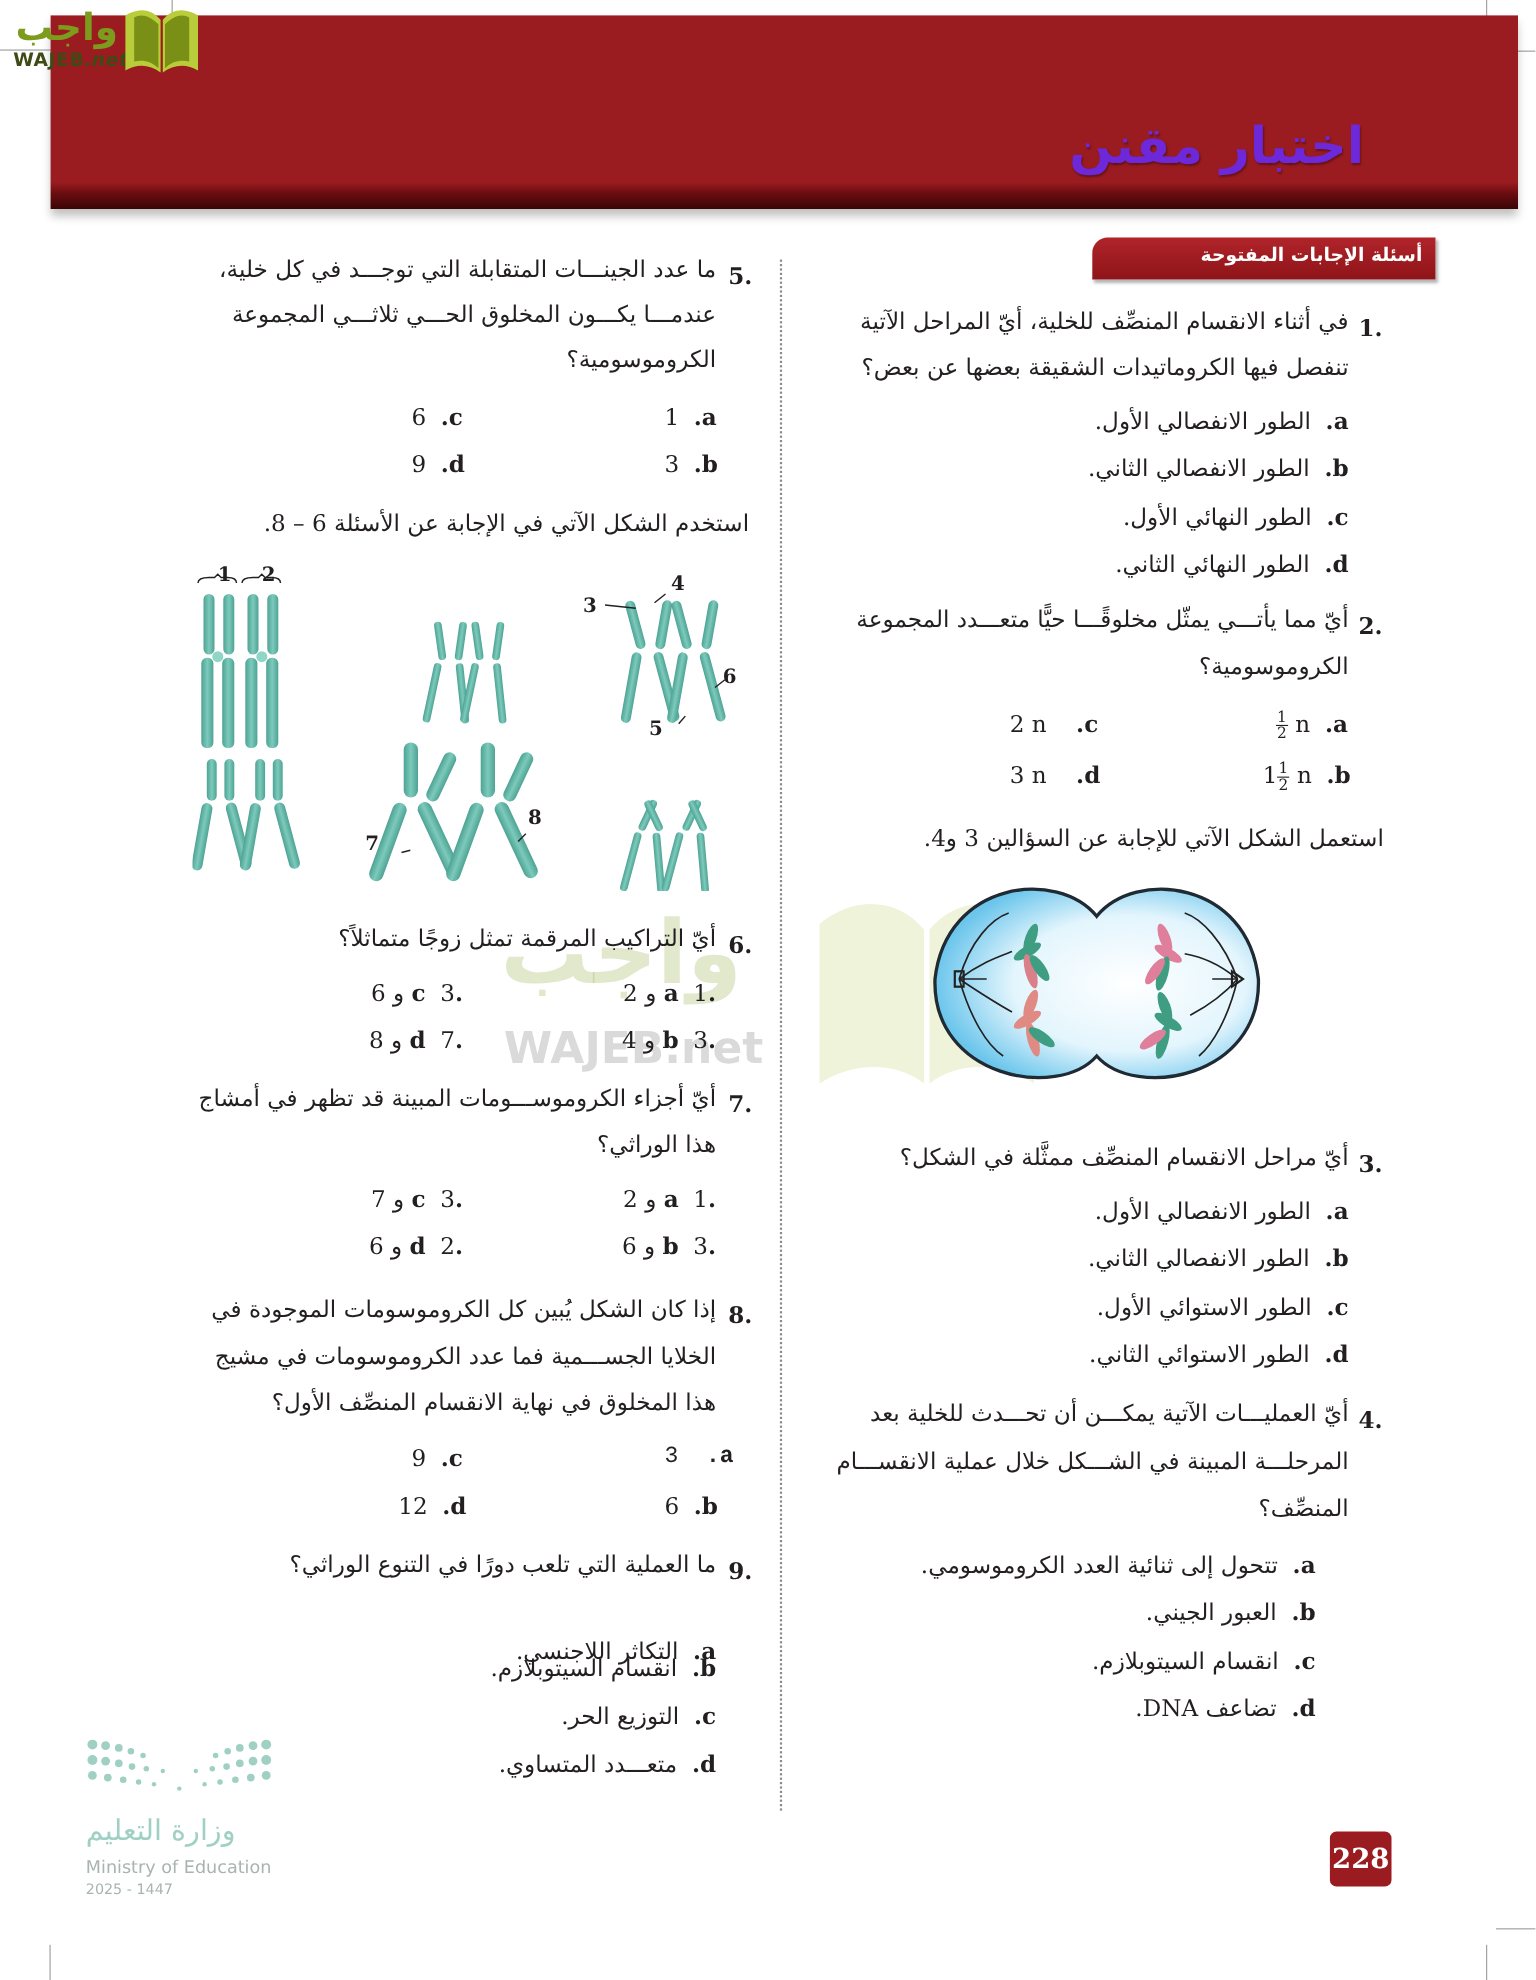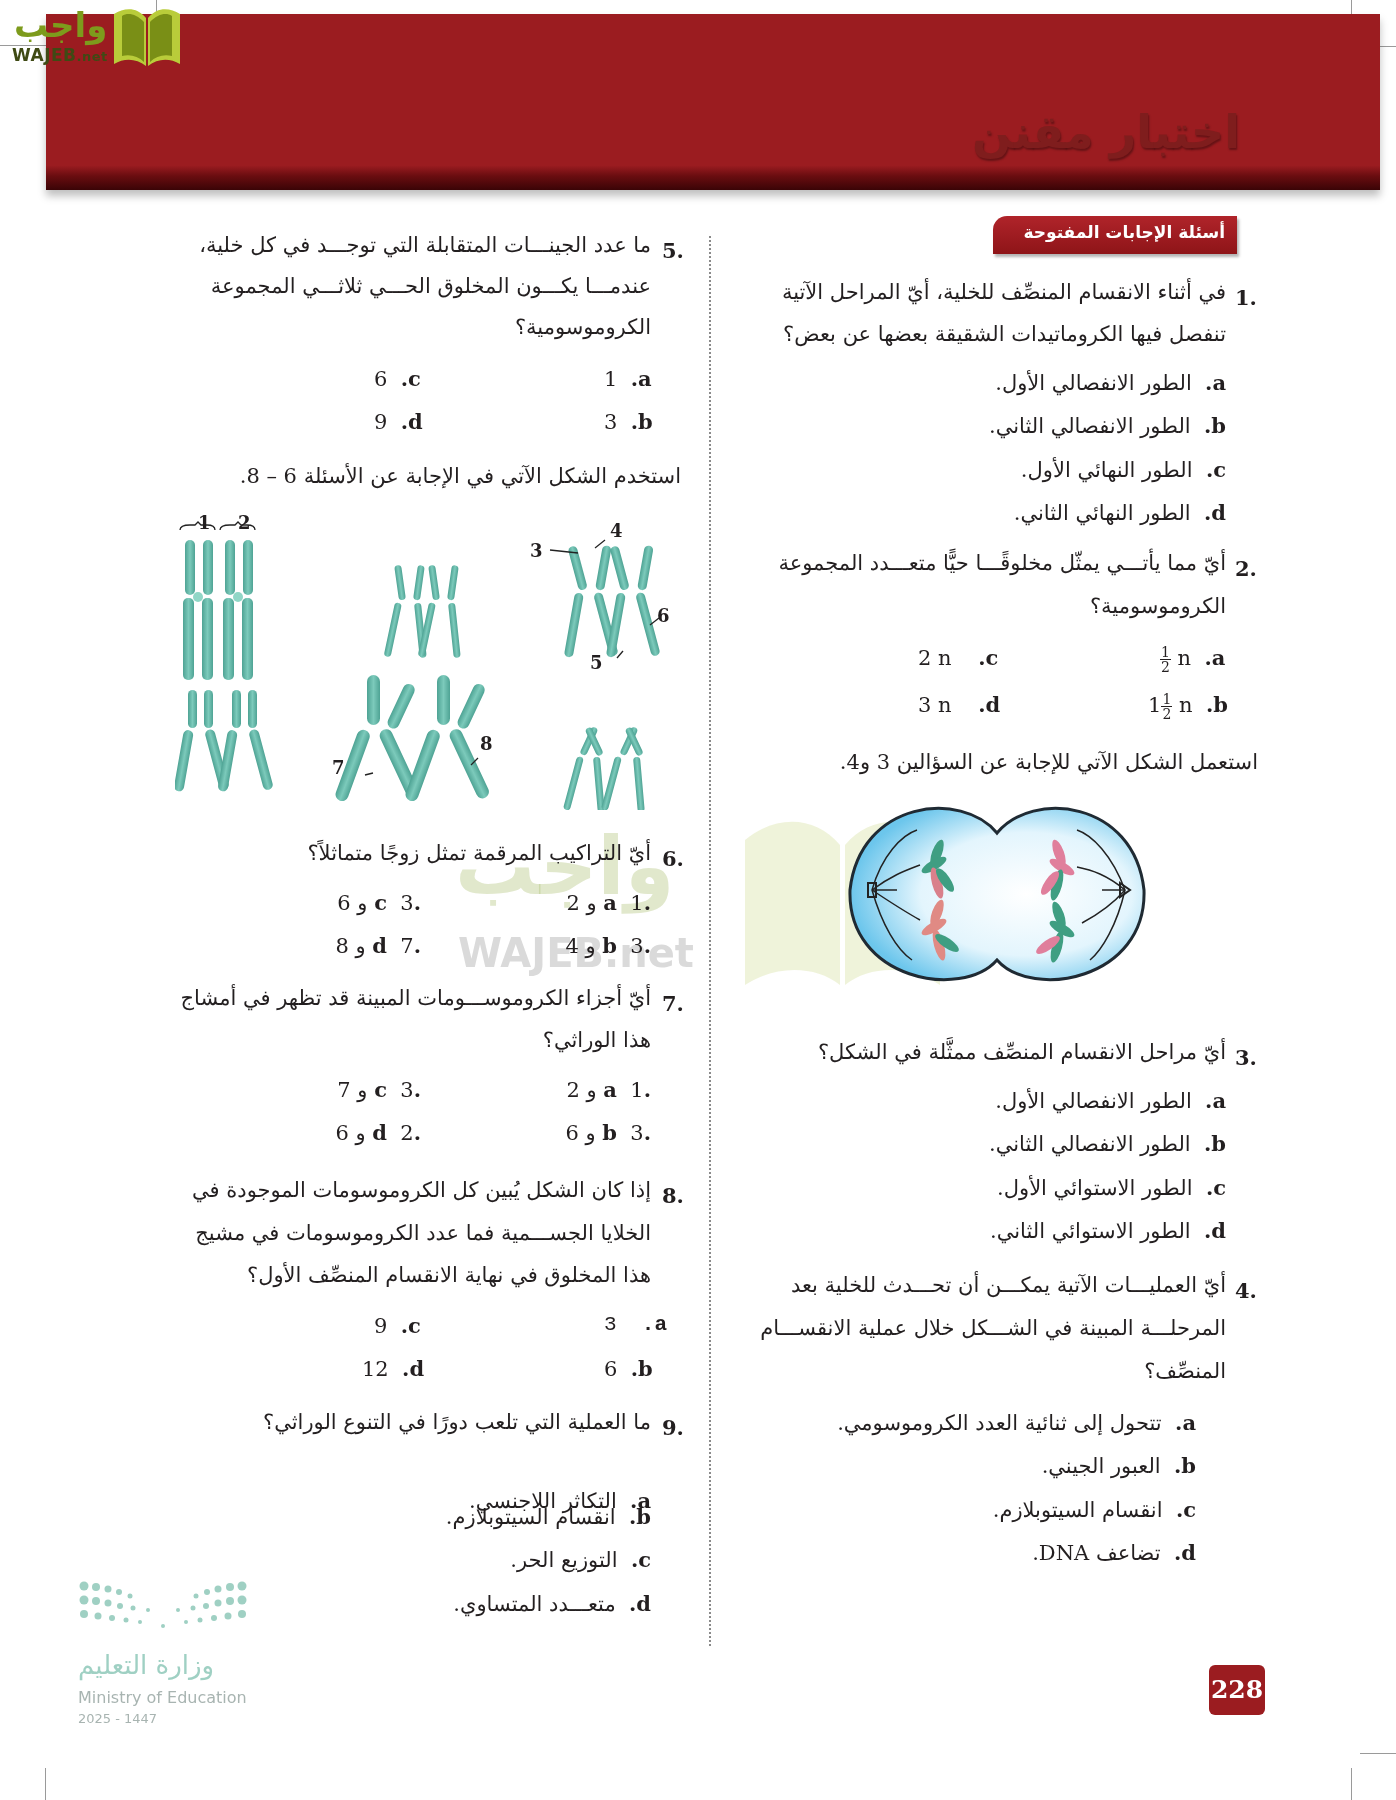--- a/index.html
+++ b/index.html
@@ -5,32 +5,32 @@
   html, body { margin:0; padding:0; }
   body { width:1396px; height:1800px; position:relative; background:#ffffff; overflow:hidden;
          font-family:"DejaVu Serif", "Liberation Serif", serif; color:#231f20; }
   .abs { position:absolute; }
   
   .crop { position:absolute; background:#9a9a9a; }
   
   .banner { position:absolute; left:46px; top:14px; width:1334px; height:176px;
             background:linear-gradient(#9b1c20 0%, #9b1c20 86%, #6a0d10 92%, #3a0406 100%);
             box-shadow:0 6px 8px rgba(0,0,0,0.25); }
-  .banner-title { position:absolute; right:156px; top:105px; direction:rtl; color:#7f1d1d;
+  .banner-title { position:absolute; right:156px; top:105px; direction:rtl; color:#6d28d9;
             font-family:"DejaVu Sans", sans-serif; font-weight:bold; font-size:46px; white-space:nowrap;
             text-shadow:1px 2px 2px rgba(0,0,0,0.35); }
   
   .logo-text { position:absolute; left:14px; top:8px; font-family:"DejaVu Sans", sans-serif; font-weight:bold;
             color:#7d9b1c; font-size:34px; direction:rtl; line-height:1; }
   .logo-sub { position:absolute; left:12px; top:45px; font-family:"DejaVu Sans", sans-serif; font-weight:bold;
             color:#3f4a14; font-size:17px; letter-spacing:0.5px; }
-  .logo-sub small { font-size:13px; }
+  .logo-sub small { font-size:17px;font-style:italic; }
   .logo-book { position:absolute; left:106px; top:4px; }
   
-  .section-tab { position:absolute; left:993px; top:216px; width:244px; height:38px;
+  .section-tab { position:absolute; left:993px; top:216px; width:312px; height:38px;
             background:linear-gradient(#b0242a, #8e1418); border-radius:14px 0 0 0;
             box-shadow:2px 3px 3px rgba(0,0,0,0.3); }
   .section-tab span { position:absolute; right:12px; top:6px; color:#fff; direction:rtl;
             font-family:"DejaVu Sans", sans-serif; font-weight:bold; font-size:17px; white-space:nowrap; }
   
   .divider { position:absolute; left:709px; top:236px; height:1410px; border-left:2px dotted #8a8a8a; }
   .q-line { position:absolute; direction:rtl; font-size:21px; white-space:nowrap; }
   .qnum { position:absolute; font-weight:bold; font-size:21px; }
   .opt { position:absolute; direction:rtl; font-size:21px; white-space:nowrap; }
   .opt b { font-weight:bold; }

